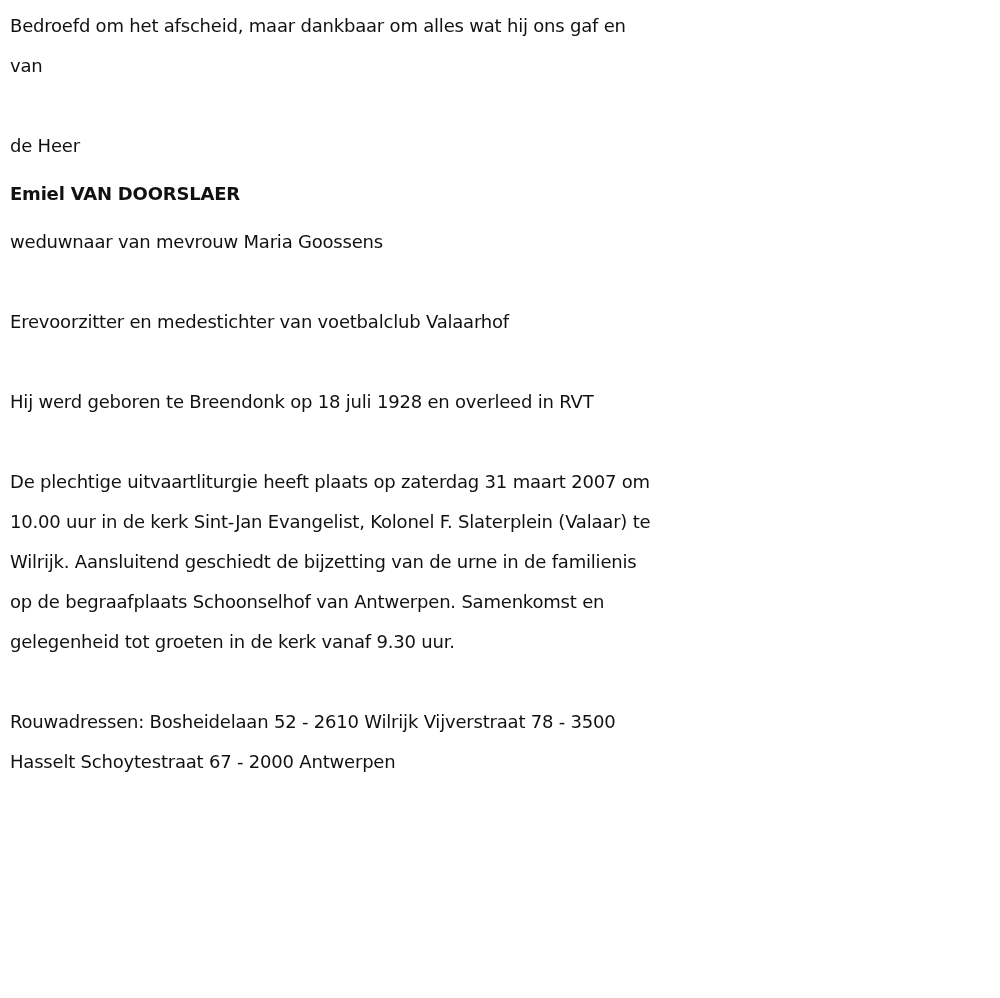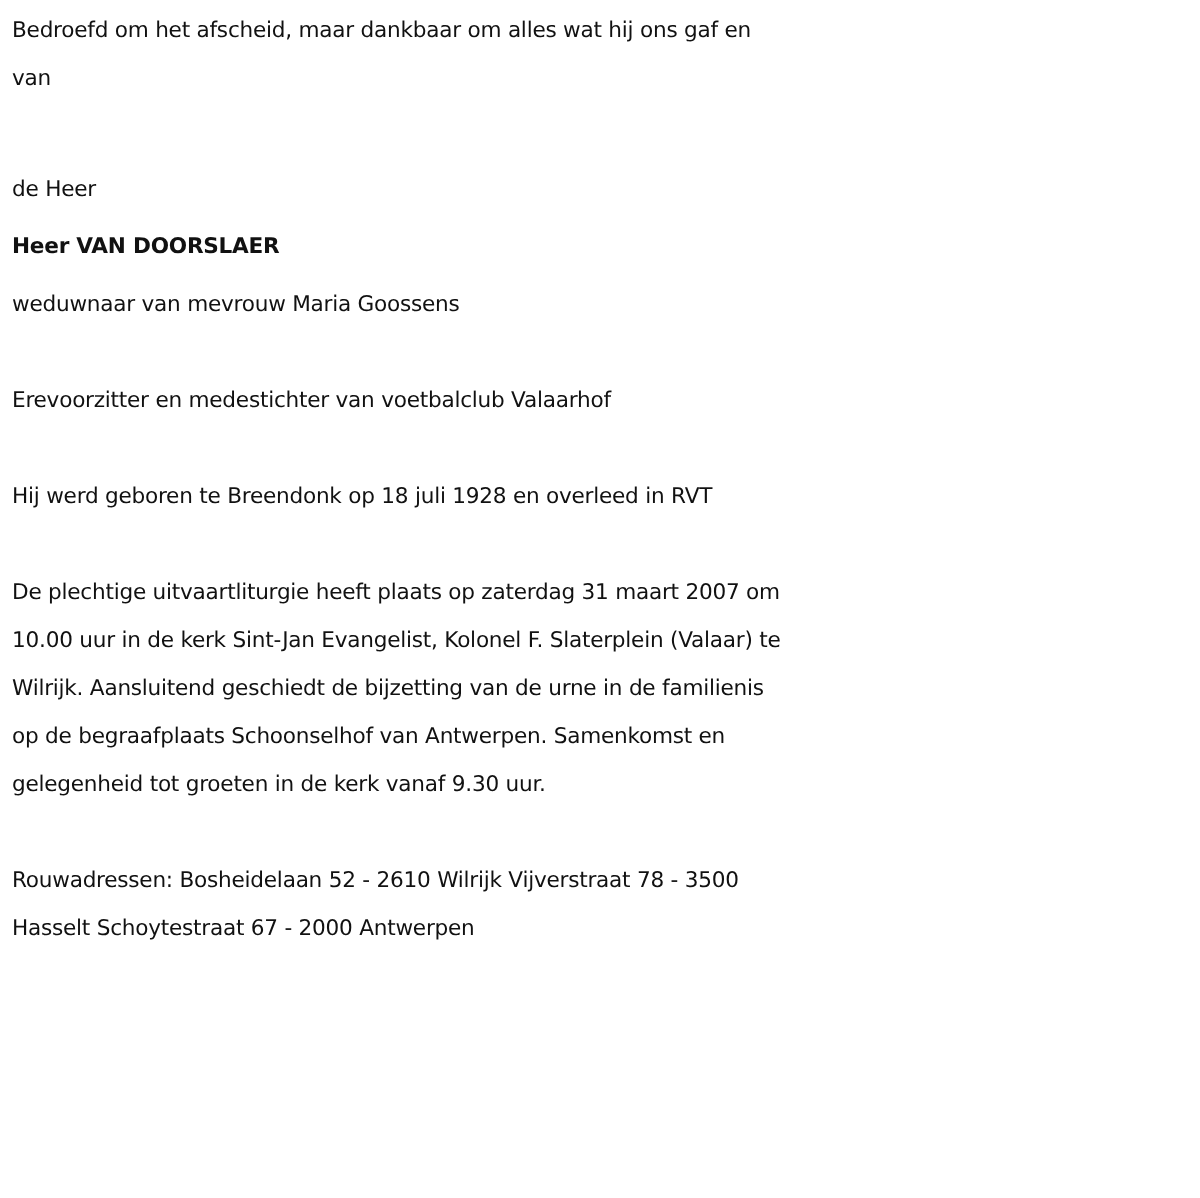--- a/index.html
+++ b/index.html
@@ -22,37 +22,37 @@
       letter-spacing: -0.2px;
     }
     .line { margin: 0; white-space: nowrap; }
     .para { margin: 0; }
     .gap { height: 40px; }
     .name {
       font-weight: bold;
       margin: 8px 0 0 0;
       line-height: 40px;
     }
-    .title-line { margin-top: 12px; }
+    .title-line { margin-top: 0; }
     .widow-line { margin-top: 8px; }
   </style>
 </head>
 <body>
 
 <div class="doc">
 
   <div class="para">
     <p class="line">Bedroefd om het afscheid, maar dankbaar om alles wat hij ons gaf en</p>
     <p class="line">van</p>
   </div>
 
   <div class="gap"></div>
 
   <p class="line title-line">de Heer</p>
-  <p class="line name">Heer VAN DOORSLAER</p>
+  <p class="line name">Emiel VAN DOORSLAER</p>
   <p class="line widow-line">weduwnaar van mevrouw Maria Goossens</p>
 
   <div class="gap"></div>
 
   <p class="line">Erevoorzitter en medestichter van voetbalclub Valaarhof</p>
 
   <div class="gap"></div>
 
   <div class="para">
     <p class="line">Hij werd geboren te Breendonk op 18 juli 1928 en overleed in RVT</p>

